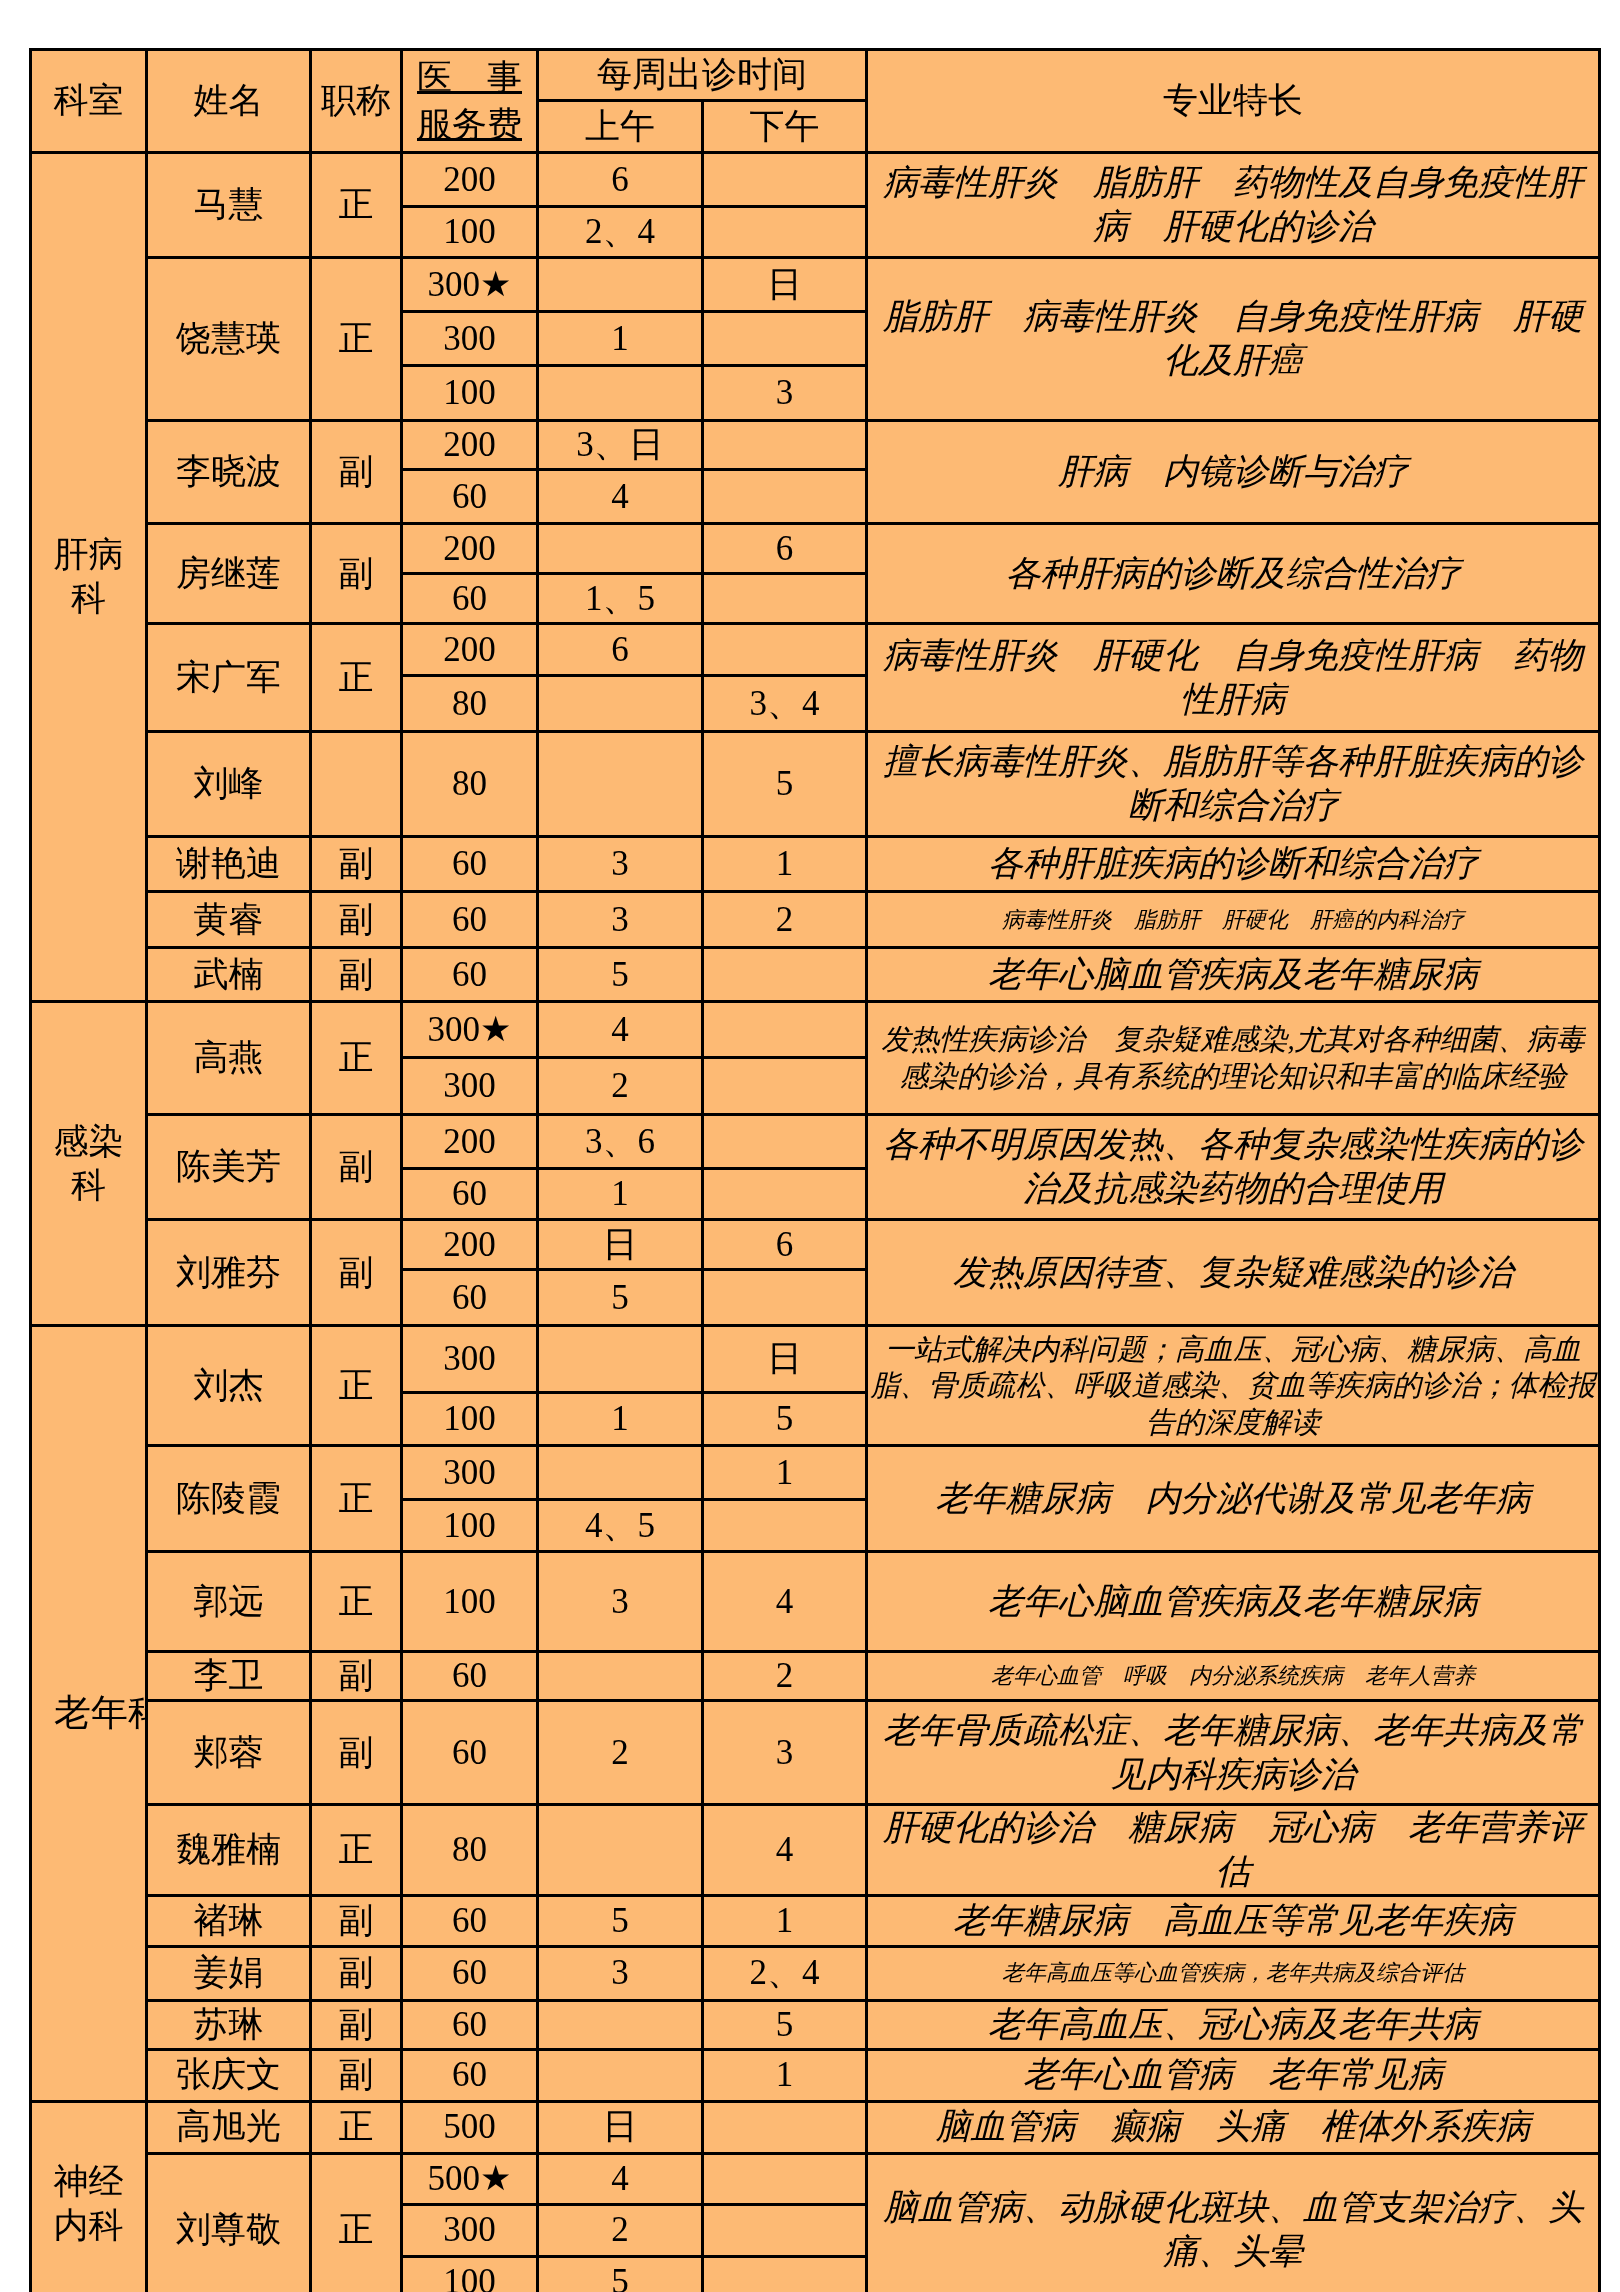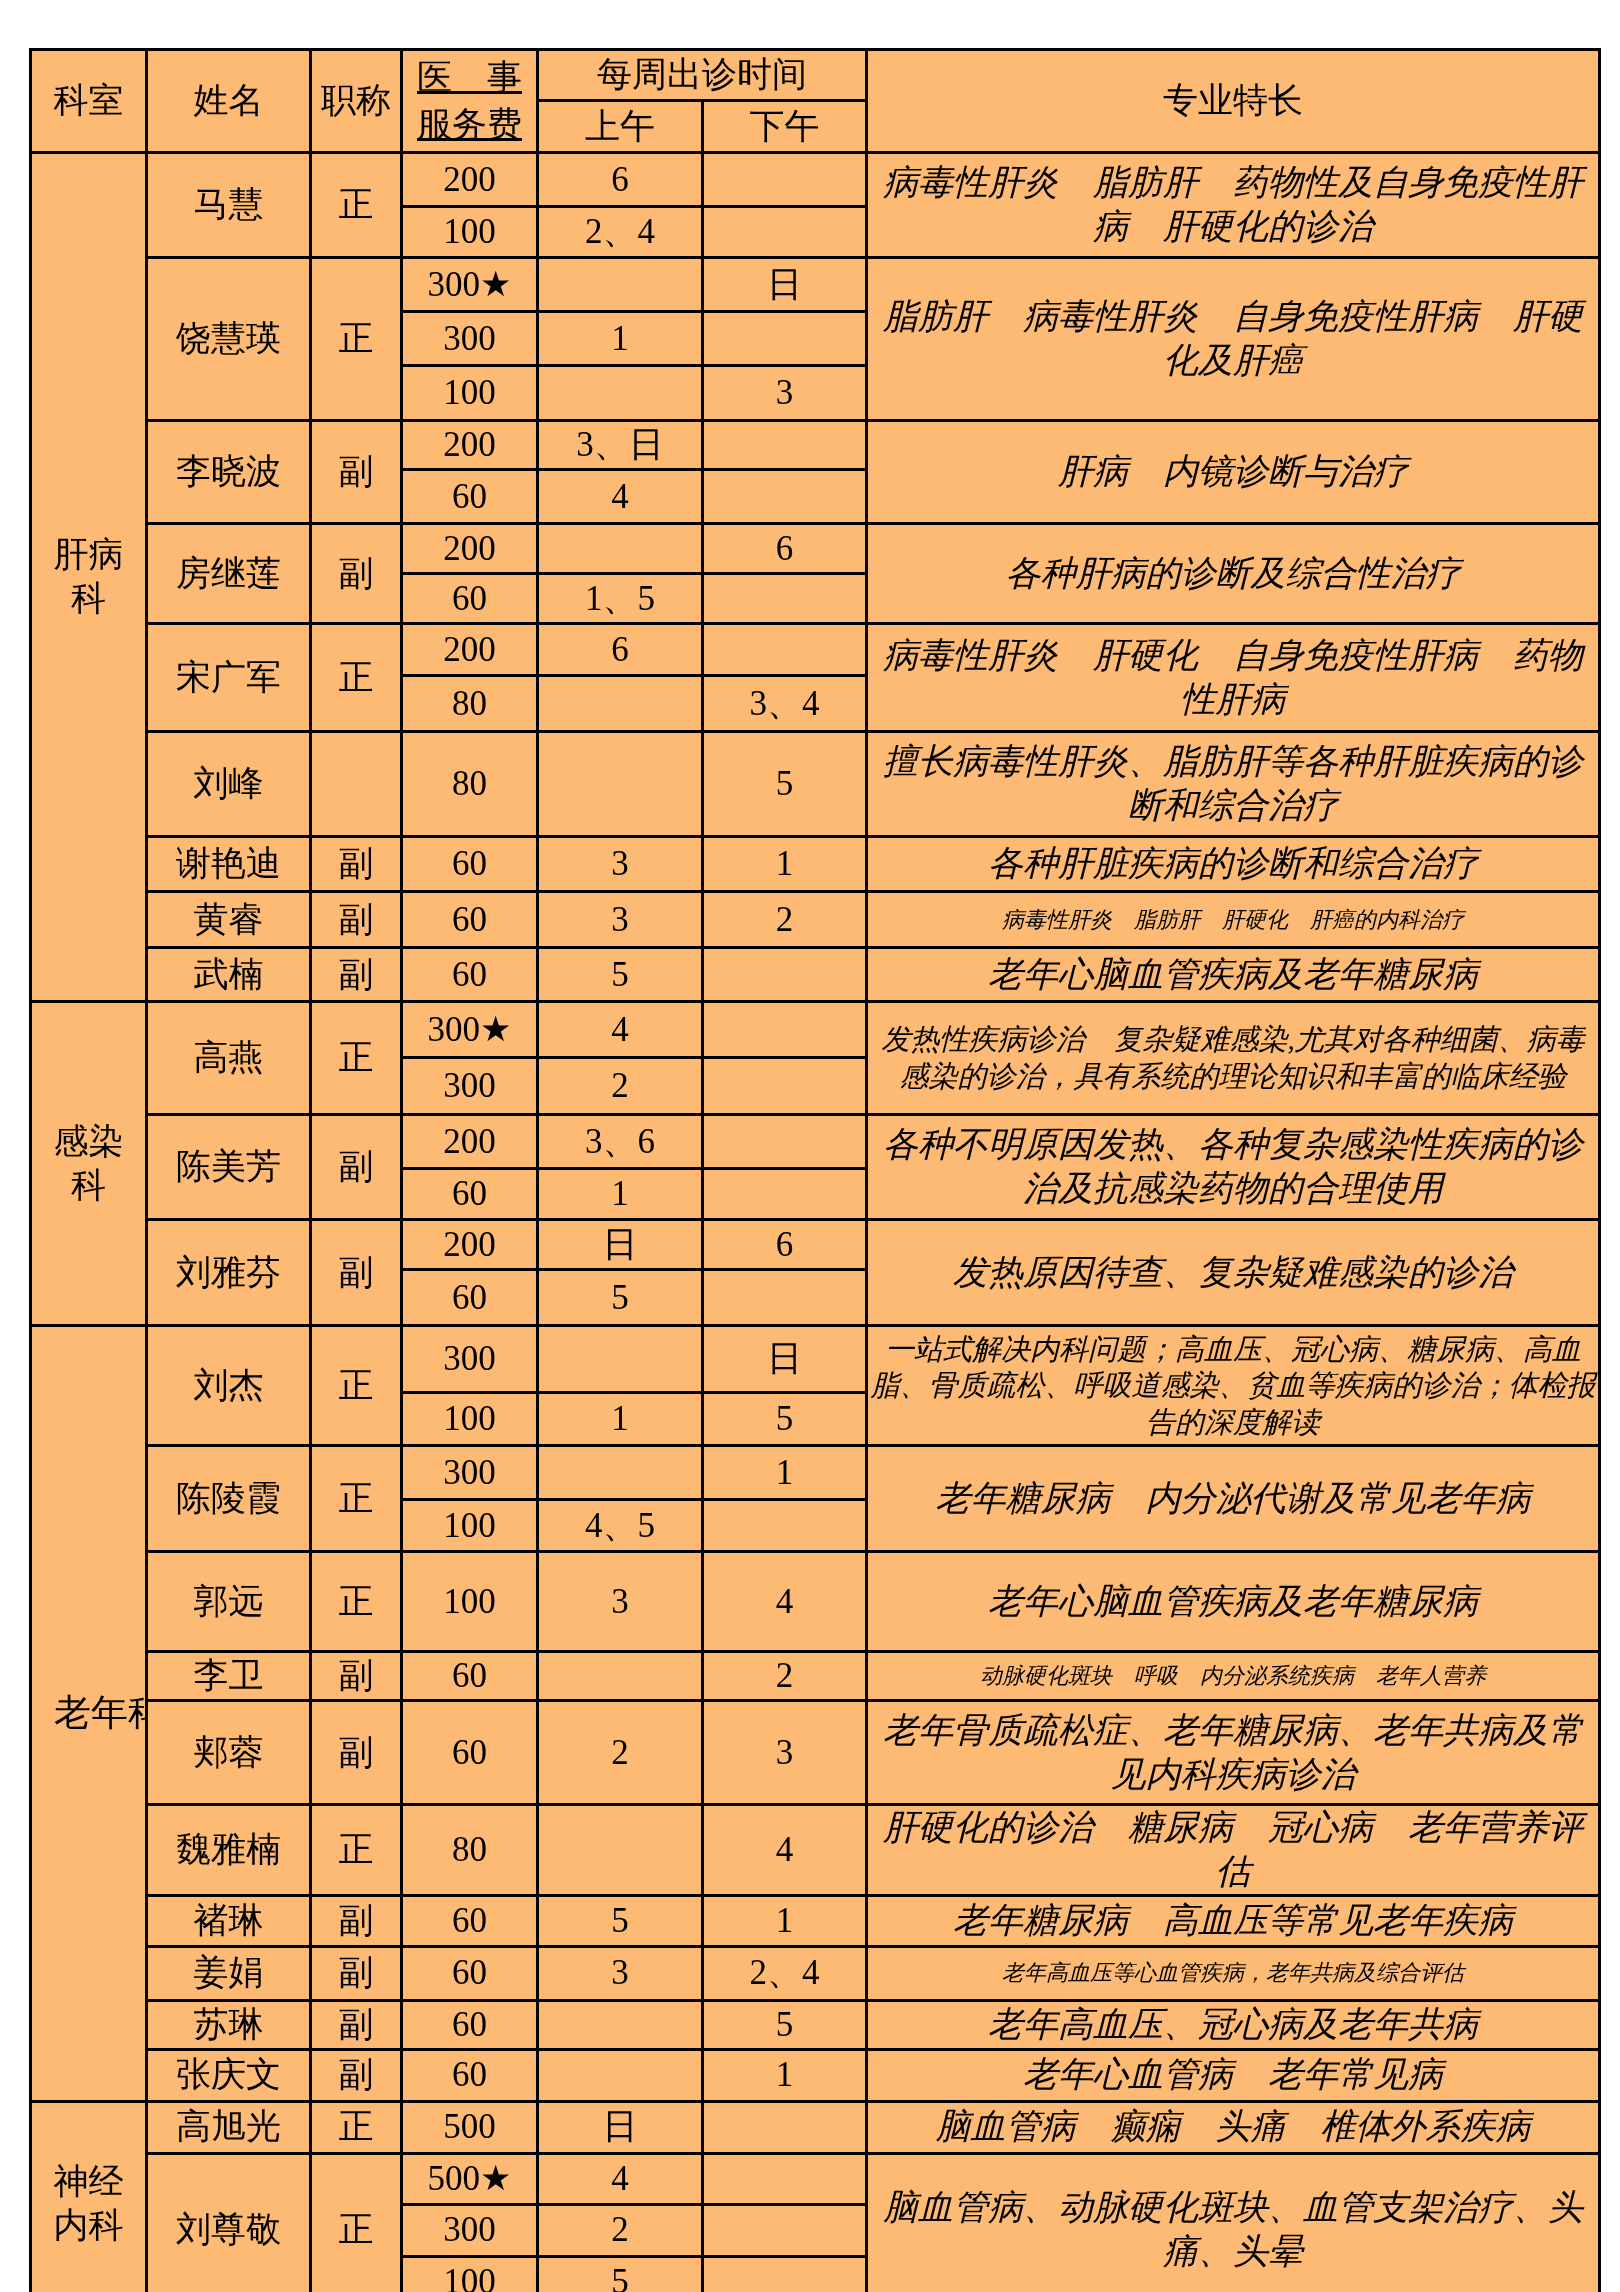--- a/index.html
+++ b/index.html
@@ -262,21 +262,21 @@
     <td class="num">4</td>
     <td class="sp">老年心脑血管疾病及老年糖尿病</td>
   </tr>
 
   <tr style="height:49px">
     <td class="name">李卫</td>
     <td class="title">副</td>
     <td class="num">60</td>
     <td class="num"></td>
     <td class="num">2</td>
-    <td class="sp mid">动脉硬化斑块　呼吸　内分泌系统疾病　老年人营养</td>
+    <td class="sp mid">老年心血管　呼吸　内分泌系统疾病　老年人营养</td>
   </tr>
 
   <tr style="height:104px">
     <td class="name">郏蓉</td>
     <td class="title">副</td>
     <td class="num">60</td>
     <td class="num">2</td>
     <td class="num">3</td>
     <td class="sp">老年骨质疏松症、老年糖尿病、老年共病及常见内科疾病诊治</td>
   </tr>

